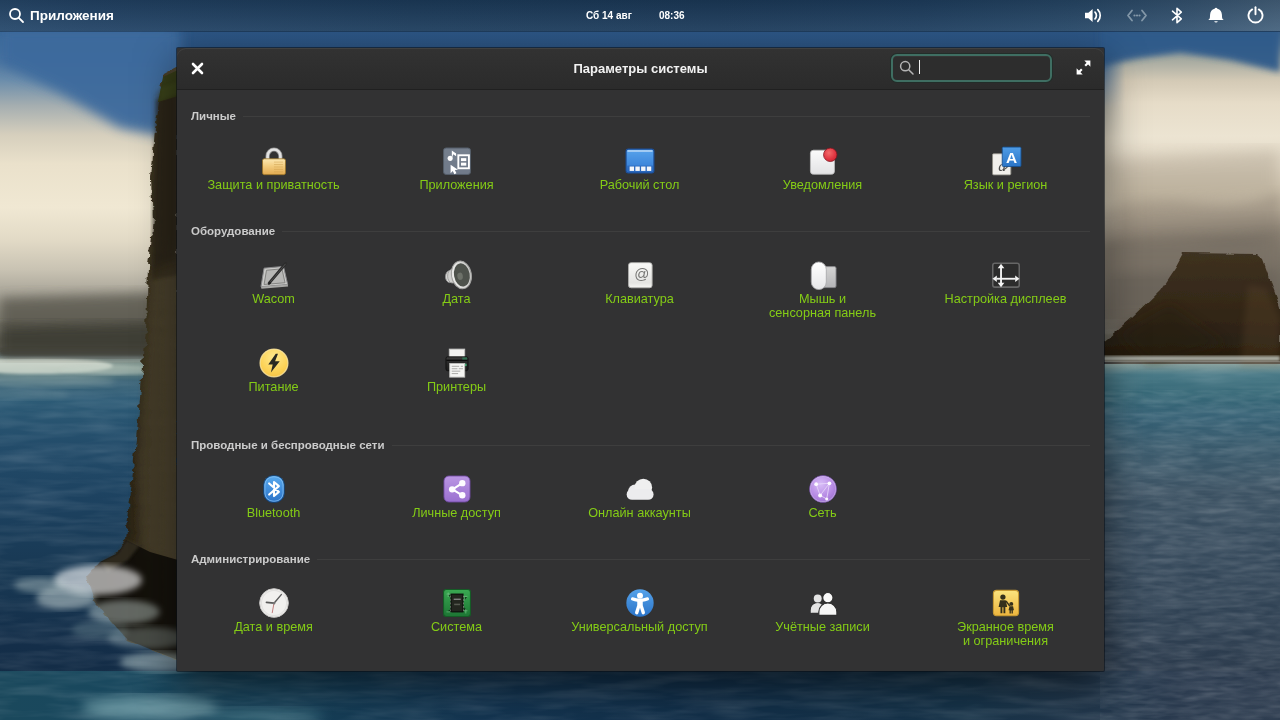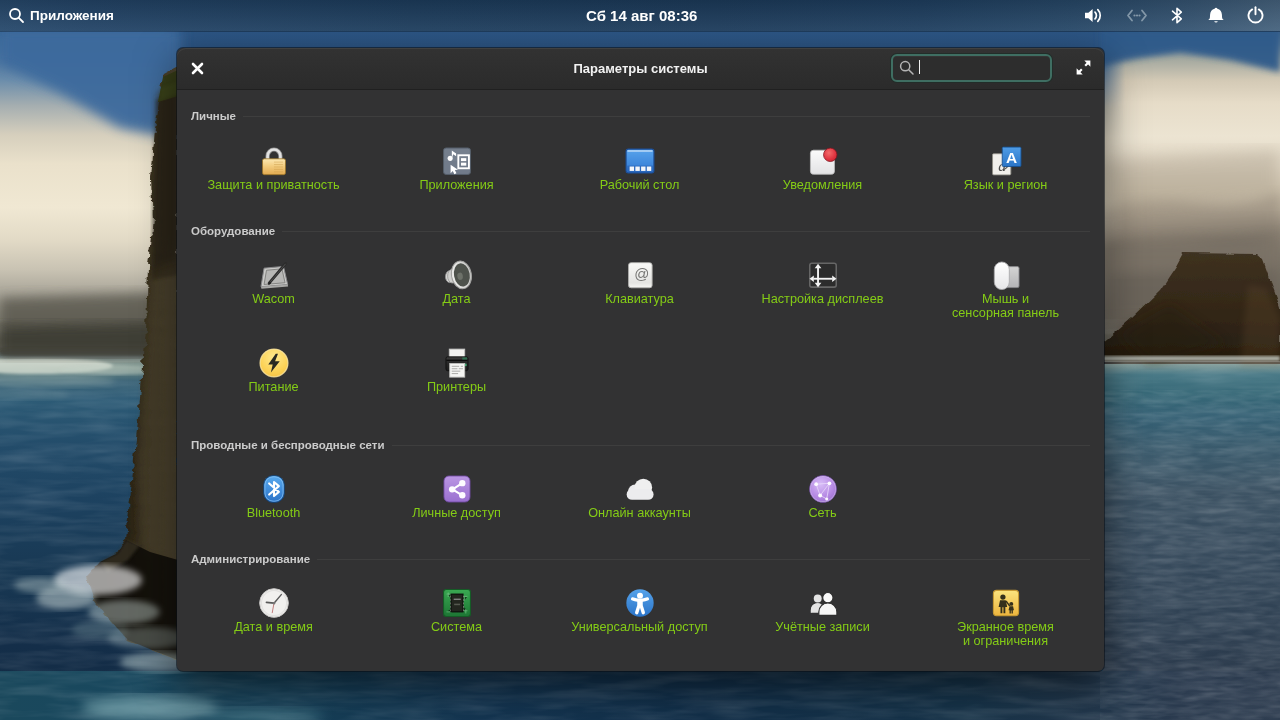--- a/index.html
+++ b/index.html
@@ -7,23 +7,23 @@
 #sky{position:absolute;left:0;top:0;width:1280px;height:362px;
 background:linear-gradient(180deg,#2d5887 0%,#2c5584 13%,#3f6a99 18%,#7e96ac 24%,#b7b7ad 30%,#ddd5c2 38%,#e9e1cd 55%,#d5cdbb 66%,#b2ab9d 75%,#8b877b 85%,#6c6a60 93%,#595850 100%);}
 #skyL{position:absolute;left:0;top:0;width:181px;height:364px;-webkit-mask-image:linear-gradient(90deg,#000 88%,transparent 100%);mask-image:linear-gradient(90deg,#000 88%,transparent 100%);background:
 linear-gradient(180deg,#2f5d90 0%,#386595 9%,#49739f 16%,#6b8dab 22%,#a5aeb0 29%,#d6cfbd 37%,#eae1cb 45%,#f0e8d3 57%,#e2dac6 66%,#c9c3b3 74%,#a7a397 81%,#8a877c 87%,#6e6c62 92%,#5b5a52 96%,#504f48 100%);}
 #skyR{position:absolute;right:0;top:0;width:180px;height:368px;-webkit-mask-image:linear-gradient(270deg,#000 86%,transparent 100%);mask-image:linear-gradient(270deg,#000 86%,transparent 100%);background:
 linear-gradient(180deg,#2e5a88 0%,#345e8a 8%,#5e7b95 12%,#a3a89f 16%,#d4cab6 22%,#e6dcc8 28%,#ece4d2 37%,#e2d8c6 45%,#cfc4af 52%,#b1a694 58%,#968c7c 64%,#837b6d 70%,#746d60 78%,#6b6459 86%,#625d53 93%,#5c5850 100%);}
 #topbar{position:absolute;left:0;top:0;width:1280px;height:31px;z-index:20;color:#fff;transform:translateZ(0);
 background:linear-gradient(180deg,rgba(0,0,0,.14),rgba(255,255,255,.05)),
 linear-gradient(90deg,#27496c 0%,#234467 7%,#1d3d5d 32%,#1c3b5b 56%,#1f3f60 72%,#274868 84%,#365573 93%,#46637e 100%);
 box-shadow:0 1px 0 rgba(0,0,0,.3);}
-#topbar .tb{position:absolute;top:0;height:31px;line-height:31px;font-weight:bold;font-size:15px;}
+#topbar .tb{position:absolute;top:0;height:31px;line-height:31px;font-weight:bold;font-size:10px;}
 #topbar svg{position:absolute;}
-#win{position:absolute;left:177px;top:48px;width:927px;height:623px;z-index:10;background:#323233;border-radius:6px;transform:translateZ(0);
+#win{position:absolute;left:177px;top:48px;width:927px;height:623px;z-index:10;background:#323233;border-radius:1px;transform:translateZ(0);
 box-shadow:0 0 0 1px rgba(8,12,20,.55), 0 14px 40px rgba(0,0,0,.55);}
 #titlebar{position:absolute;left:0;top:0;width:927px;height:41px;border-radius:9px 9px 0 0;
 background:linear-gradient(180deg,#323232,#2b2b2b);border-bottom:1px solid #202020;
 box-shadow:inset 0 1px 0 rgba(255,255,255,.07);}
 #wtitle{position:absolute;left:0;right:0;top:0;height:41px;line-height:41px;text-align:center;color:#f2f2f2;font-size:13px;font-weight:bold;}
 
 #searchbox{position:absolute;right:52px;top:6px;width:157px;height:24px;background:#2d2d2d;border:2px solid #3f6e62;border-radius:6px;box-shadow:0 0 0 1px #222d29, inset 0 1px 0 rgba(255,255,255,.04);}
 #searchbox .caret{position:absolute;left:26px;top:4px;width:1px;height:14px;background:#f0f0f0;}
 #expand{position:absolute;right:12px;top:11px;}
 .sect{position:absolute;left:14px;width:899px;display:flex;align-items:center;}
@@ -336,50 +336,50 @@
                 <stop offset="1" stop-color="#f6f6f4"></stop>
               </linearGradient>
             </defs>
  <rect x="5.6" y="4.8" width="21.4" height="22.8" rx="2.4" fill="url(#keyg)" stroke="#aeaeac" stroke-width="0.8"></rect>
  <text x="17.6" y="19.4" font-size="13.5" text-anchor="middle" fill="#767674" font-family="Liberation Sans,sans-serif">@</text>
 </svg>
           <div class="lbl">Клавиатура</div>
         </div>
 <div class="cell">
           <svg viewBox="1.5 1.5 29 29">
+ <defs>
+              <linearGradient id="mog" x1="0" y1="0" x2="0" y2="1">
+                <stop offset="0" stop-color="#ffffff"></stop>
+                <stop offset="1" stop-color="#e6e6e8"></stop>
+              </linearGradient>
+ <linearGradient id="padg" x1="0" y1="0" x2="0" y2="1">
+                <stop offset="0" stop-color="#d4d4d4"></stop>
+                <stop offset="1" stop-color="#b4b4b6"></stop>
+              </linearGradient>
+            </defs>
+ <rect x="15.8" y="8.4" width="12" height="19" rx="1.4" fill="url(#padg)" stroke="#87878b" stroke-width="0.8"></rect>
+ <rect x="5.4" y="4.2" width="13.6" height="25" rx="6.8" fill="url(#mog)" stroke="#a9a9ab" stroke-width="0.8"></rect>
+</svg>
+          <div class="lbl">Мышь и<br>сенсорная панель</div>
+        </div>
+<div class="cell">
+          <svg viewBox="1.5 1.5 29 29">
  <rect x="4" y="5.4" width="24" height="21.6" rx="2" fill="#2c2c2c" stroke="#666" stroke-width="1.4"></rect>
  <g stroke="#f4f4f4" stroke-width="1.7">
   <line x1="11.5" y1="9.6" x2="11.5" y2="23.4"></line>
   <line x1="7.4" y1="19.4" x2="24.6" y2="19.4"></line>
  </g>
  <g fill="#f4f4f4">
   <path d="M11.5,5.9 l-3,3.9 h6 z"></path>
   <path d="M11.5,27 l-3,-3.9 h6 z"></path>
   <path d="M3.8,19.4 l3.9,-3 v6 z"></path>
   <path d="M28.2,19.4 l-3.9,-3 v6 z"></path>
  </g>
 </svg>
           <div class="lbl">Настройка дисплеев</div>
-        </div>
-<div class="cell">
-          <svg viewBox="1.5 1.5 29 29">
- <defs>
-              <linearGradient id="mog" x1="0" y1="0" x2="0" y2="1">
-                <stop offset="0" stop-color="#ffffff"></stop>
-                <stop offset="1" stop-color="#e6e6e8"></stop>
-              </linearGradient>
- <linearGradient id="padg" x1="0" y1="0" x2="0" y2="1">
-                <stop offset="0" stop-color="#d4d4d4"></stop>
-                <stop offset="1" stop-color="#b4b4b6"></stop>
-              </linearGradient>
-            </defs>
- <rect x="15.8" y="8.4" width="12" height="19" rx="1.4" fill="url(#padg)" stroke="#87878b" stroke-width="0.8"></rect>
- <rect x="5.4" y="4.2" width="13.6" height="25" rx="6.8" fill="url(#mog)" stroke="#a9a9ab" stroke-width="0.8"></rect>
-</svg>
-          <div class="lbl">Мышь и<br>сенсорная панель</div>
         </div>
 </div>
 <div class="row" style="top:299px" id="row3">
 <div class="cell">
           <svg viewBox="1.5 1.5 29 29">
  <defs>
               <radialGradient id="yelg" cx="0.5" cy="0.3" r="0.9">
                 <stop offset="0" stop-color="#ffe98e"></stop>
                 <stop offset="0.6" stop-color="#fbd052"></stop>
                 <stop offset="1" stop-color="#f0b43c"></stop>

